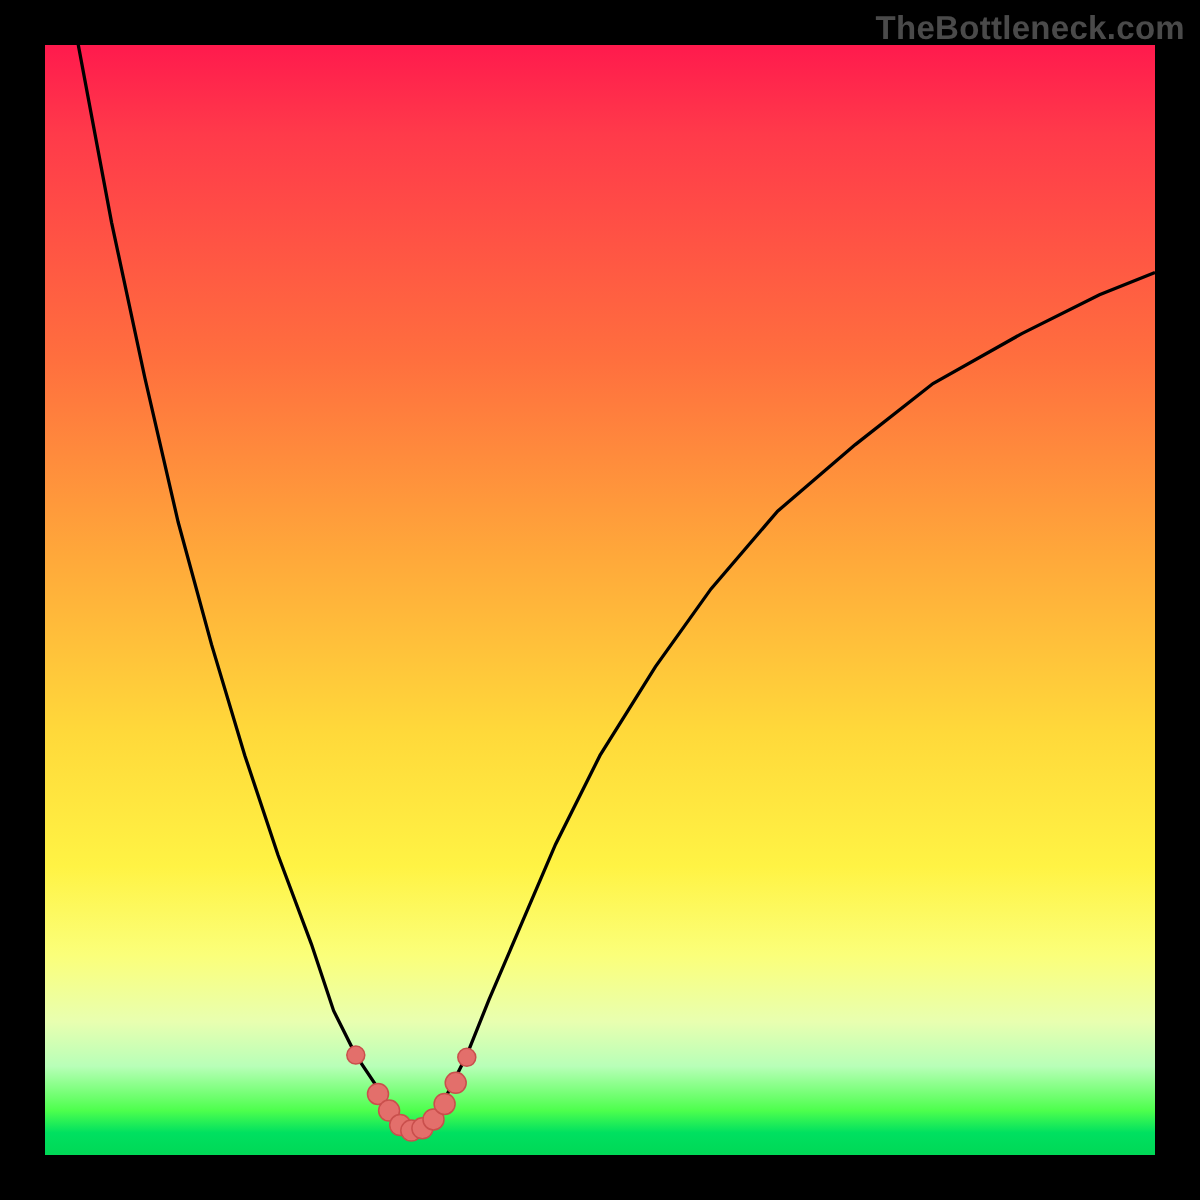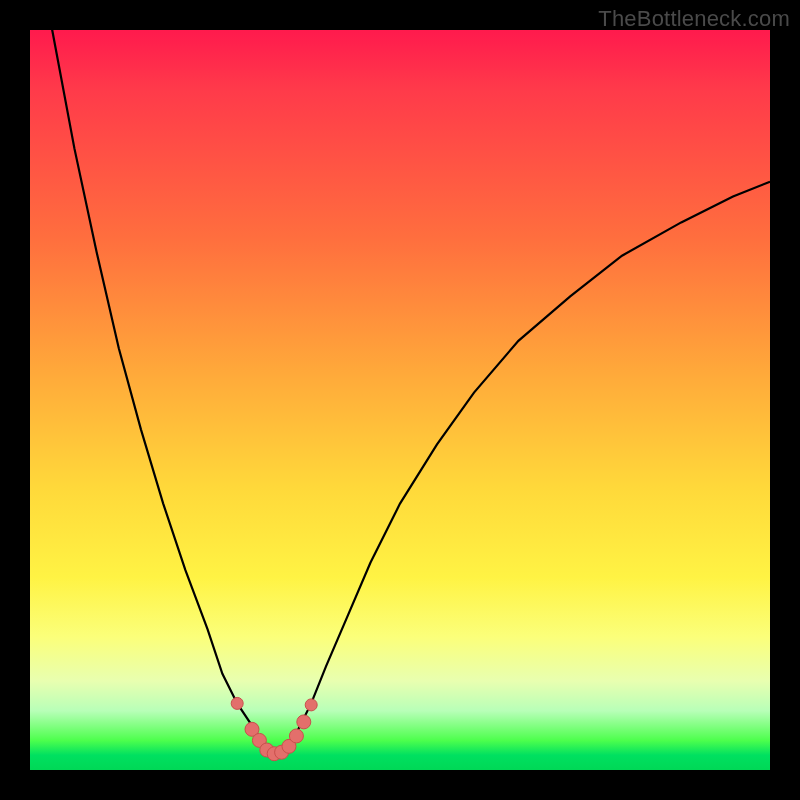--- a/index.html
+++ b/index.html
@@ -39,21 +39,21 @@
       #00e060 98%,
       #00d856 100%
     );
   }
   .watermark {
     position: absolute;
     top: 6px;
     right: 10px;
     color: #4a4a4a;
     font-size: 22px;
-    font-weight: 400;
+    font-weight: 700;
     letter-spacing: 0.2px;
     pointer-events: none;
     user-select: none;
   }
   svg.curve {
     position: absolute;
     left: 0;
     top: 0;
     width: 740px;
     height: 740px;

